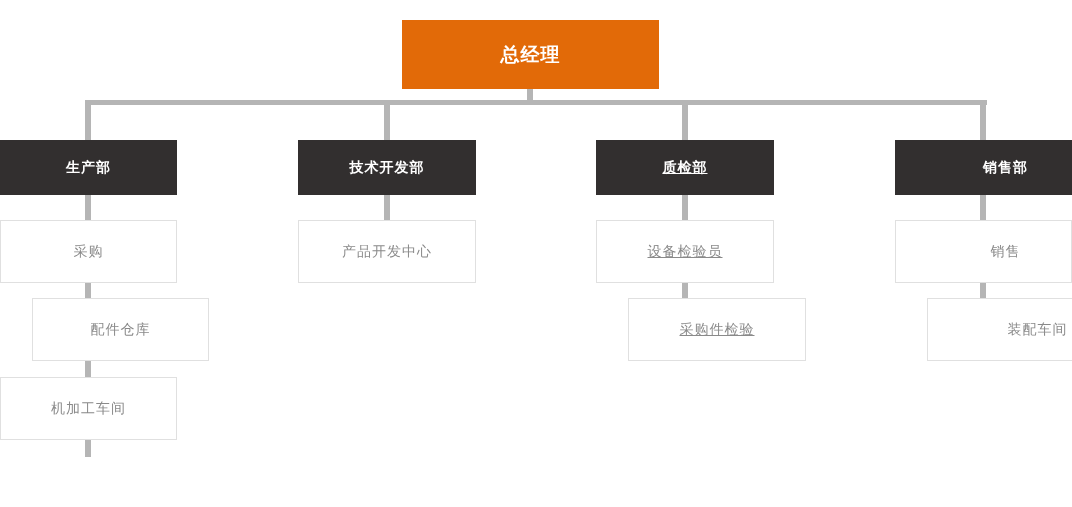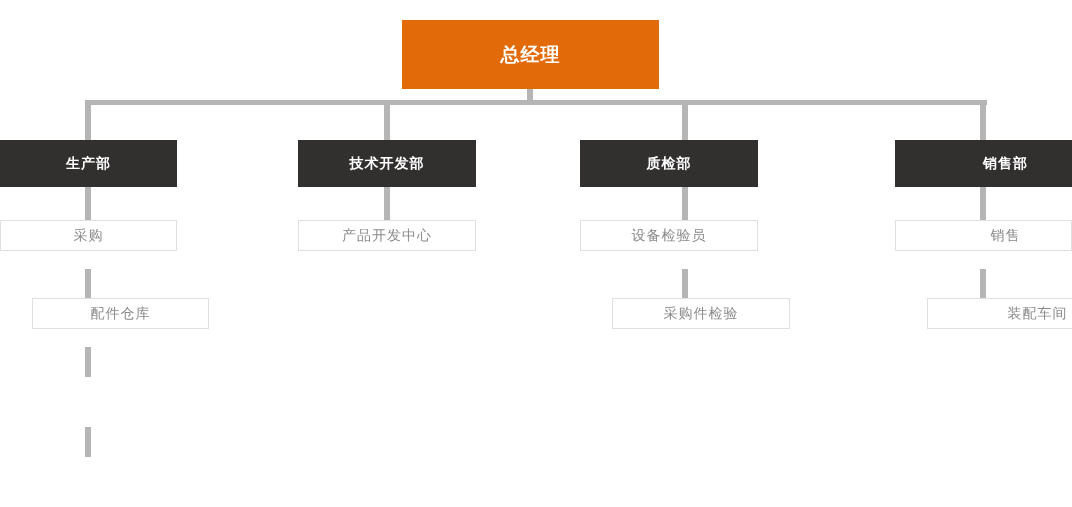--- a/index.html
+++ b/index.html
@@ -37,37 +37,37 @@
     color: var(--node-text);
     font-weight: bold;
     font-size: 19px;
     left: 402px; top: 0; width: 257px; height: 69px; margin-top: 20px;
   }
   .node.dept {
     background: var(--dept-bg);
     color: var(--node-text);
     font-weight: bold;
     font-size: 14px;
-    top: 140px; height: 47px;
+    top: 140px; height: 55px;
   }
   .node.leaf {
     background: #ffffff;
     border: 1px solid var(--leaf-border);
     color: var(--leaf-text);
     font-size: 14px;
-    height: 31px;
+    height: 63px;
   }
   .line {
     position: absolute;
     background: var(--connector);
   }
   
   .c1 { left: 0;     width: 177px; }
   .c2 { left: 298px; width: 178px; align-items: center; }
-  .c3 { left: 580px; width: 178px; }
+  .c3 { left: 596px; width: 178px; text-decoration: underline; }
   .c4 { left: 895px; width: 177px; padding-left: 44px; }
   
   .r1 { top: 220px; }
   .r2 { top: 298px; margin-left: 32px; }
   .r3 { top: 377px; }
   .r4 { top: 457px; height: 50px; }
   
   .stub { width: 6px; }
   .sx1 { left: 85px; }
   .sx2 { left: 384px; }
@@ -107,20 +107,23 @@
 
   <div class="node dept c1">
     <span>生产部</span>
   </div>
   <div class="node leaf c1 r1">
     <span>采购</span>
   </div>
   <div class="node leaf c1 r2">
     <span>配件仓库</span>
   </div>
+  <div class="node leaf c1 r3">
+    <span>机加工车间</span>
+  </div>
 
   <div class="node dept c2">
     <span>技术开发部</span>
   </div>
   <div class="node leaf c2 r1">
     <span>产品开发中心</span>
   </div>
 
   <div class="node dept c3">
     <span>质检部</span>

